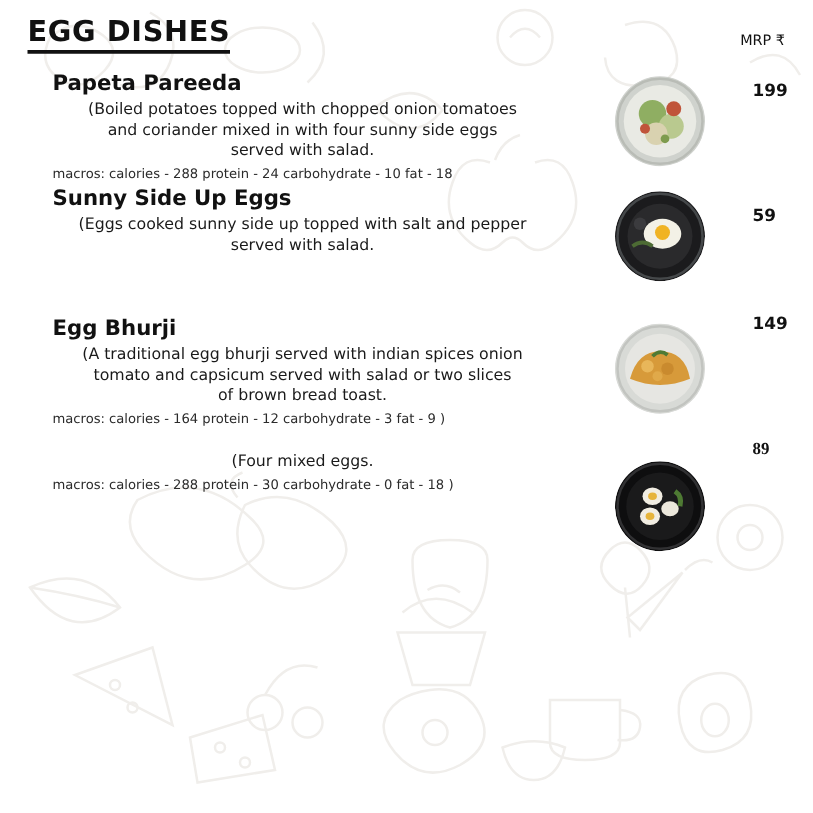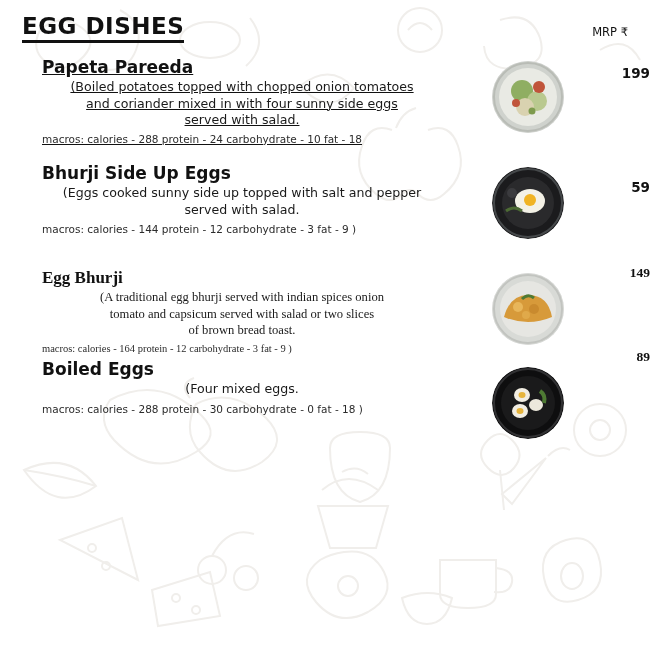--- a/index.html
+++ b/index.html
@@ -103,30 +103,29 @@
     border-radius: 50%;
     overflow: hidden;
     background: #ddd;
   }
   .item-photo svg { display: block; }
 
   .item-price {
     position: absolute;
     left: 580px;
     width: 48px;
-    text-align: right;
     font-size: 13.5px;
     font-weight: bold;
     color: #111;
   }
 
   
-  .item-1 { margin-bottom: 14px; text-decoration: underline; }
+  .item-1 { margin-bottom: 0; }
   .item-2 { margin-bottom: 12px; }
-  .item-3 { margin-bottom: 0; font-family: Liberation Serif, serif; }
+  .item-3 { margin-bottom: 16px; }
   .item-4 { margin-bottom: 0; }
 
   .item-1 .item-price { top: 8px; }
   .item-2 .item-price { top: 16px; }
   .item-3 .item-price { top: -2px; }
   .item-4 .item-price { top: -10px; font-family: Liberation Serif, serif; }
 
   .item-3 .item-photo { top: 6px; }
   .item-4 .item-photo { top: 8px; }
 </style>
@@ -228,24 +227,23 @@
           <circle cx="24" cy="42" r="4" fill="#c0543a"></circle>
           <circle cx="40" cy="50" r="3.5" fill="#7e9b4e"></circle>
           <circle cx="36" cy="36" r="34" fill="none" stroke="#b9bcb6" stroke-width="2"></circle>
         </svg>
       </div>
       <div class="item-price">199</div>
     </div>
 
     <div class="item item-2">
       <div class="item-text">
-        <div class="item-name">Bhurji Side Up Eggs</div>
+        <div class="item-name">Sunny Side Up Eggs</div>
         <div class="item-desc">(Eggs cooked sunny side up topped with salt and pepper
 served with salad.</div>
-        <div class="item-macros">macros: calories - 144 protein - 12 carbohydrate - 3 fat - 9 )</div>
       </div>
       <div class="item-photo">
         <svg width="72" height="72" viewBox="0 0 72 72" xmlns="http://www.w3.org/2000/svg">
           <circle cx="36" cy="36" r="36" fill="#1b1b1d"></circle>
           <circle cx="36" cy="36" r="26" fill="#2a2a2c"></circle>
           <ellipse cx="38" cy="34" rx="15" ry="12" fill="#f3f1e6"></ellipse>
           <circle cx="38" cy="33" r="6" fill="#f0b323"></circle>
           <path d="M14 44 q8 -6 16 0" stroke="#4d6b34" stroke-width="3" fill="none"></path>
           <circle cx="20" cy="26" r="5" fill="#3b3b3e"></circle>
           <circle cx="36" cy="36" r="34" fill="none" stroke="#45484a" stroke-width="2"></circle>
@@ -272,21 +270,20 @@
           <circle cx="34" cy="42" r="4" fill="#e0a94a"></circle>
           <path d="M30 26 q6 -6 12 -1" stroke="#4f7a34" stroke-width="3" fill="none"></path>
           <circle cx="36" cy="36" r="34" fill="none" stroke="#c2c4c0" stroke-width="2"></circle>
         </svg>
       </div>
       <div class="item-price">149</div>
     </div>
 
     <div class="item item-4">
       <div class="item-text">
-        <div class="item-name">Boiled Eggs</div>
         <div class="item-desc">(Four mixed eggs.</div>
         <div class="item-macros">macros: calories - 288 protein - 30 carbohydrate - 0 fat - 18 )</div>
       </div>
       <div class="item-photo">
         <svg width="72" height="72" viewBox="0 0 72 72" xmlns="http://www.w3.org/2000/svg">
           <circle cx="36" cy="36" r="36" fill="#0e0e0f"></circle>
           <circle cx="36" cy="36" r="27" fill="#1a1a1b"></circle>
           <ellipse cx="30" cy="28" rx="8" ry="7" fill="#f1ede2"></ellipse>
           <ellipse cx="30" cy="28" rx="3.5" ry="3" fill="#e6b43c"></ellipse>
           <ellipse cx="28" cy="44" rx="8" ry="7" fill="#f1ede2"></ellipse>

